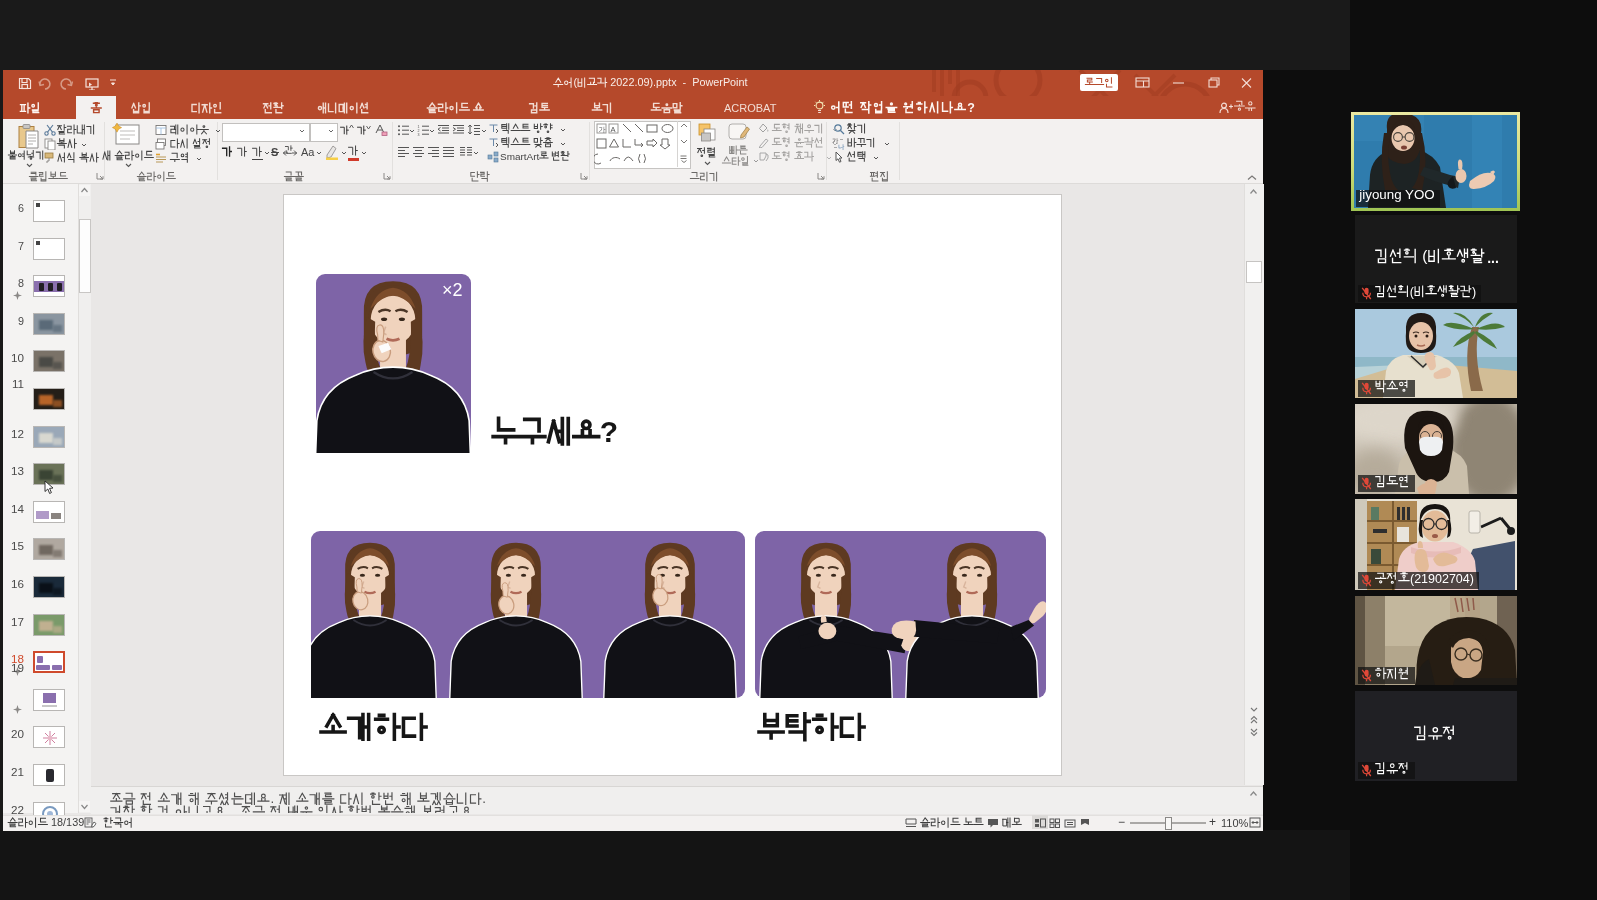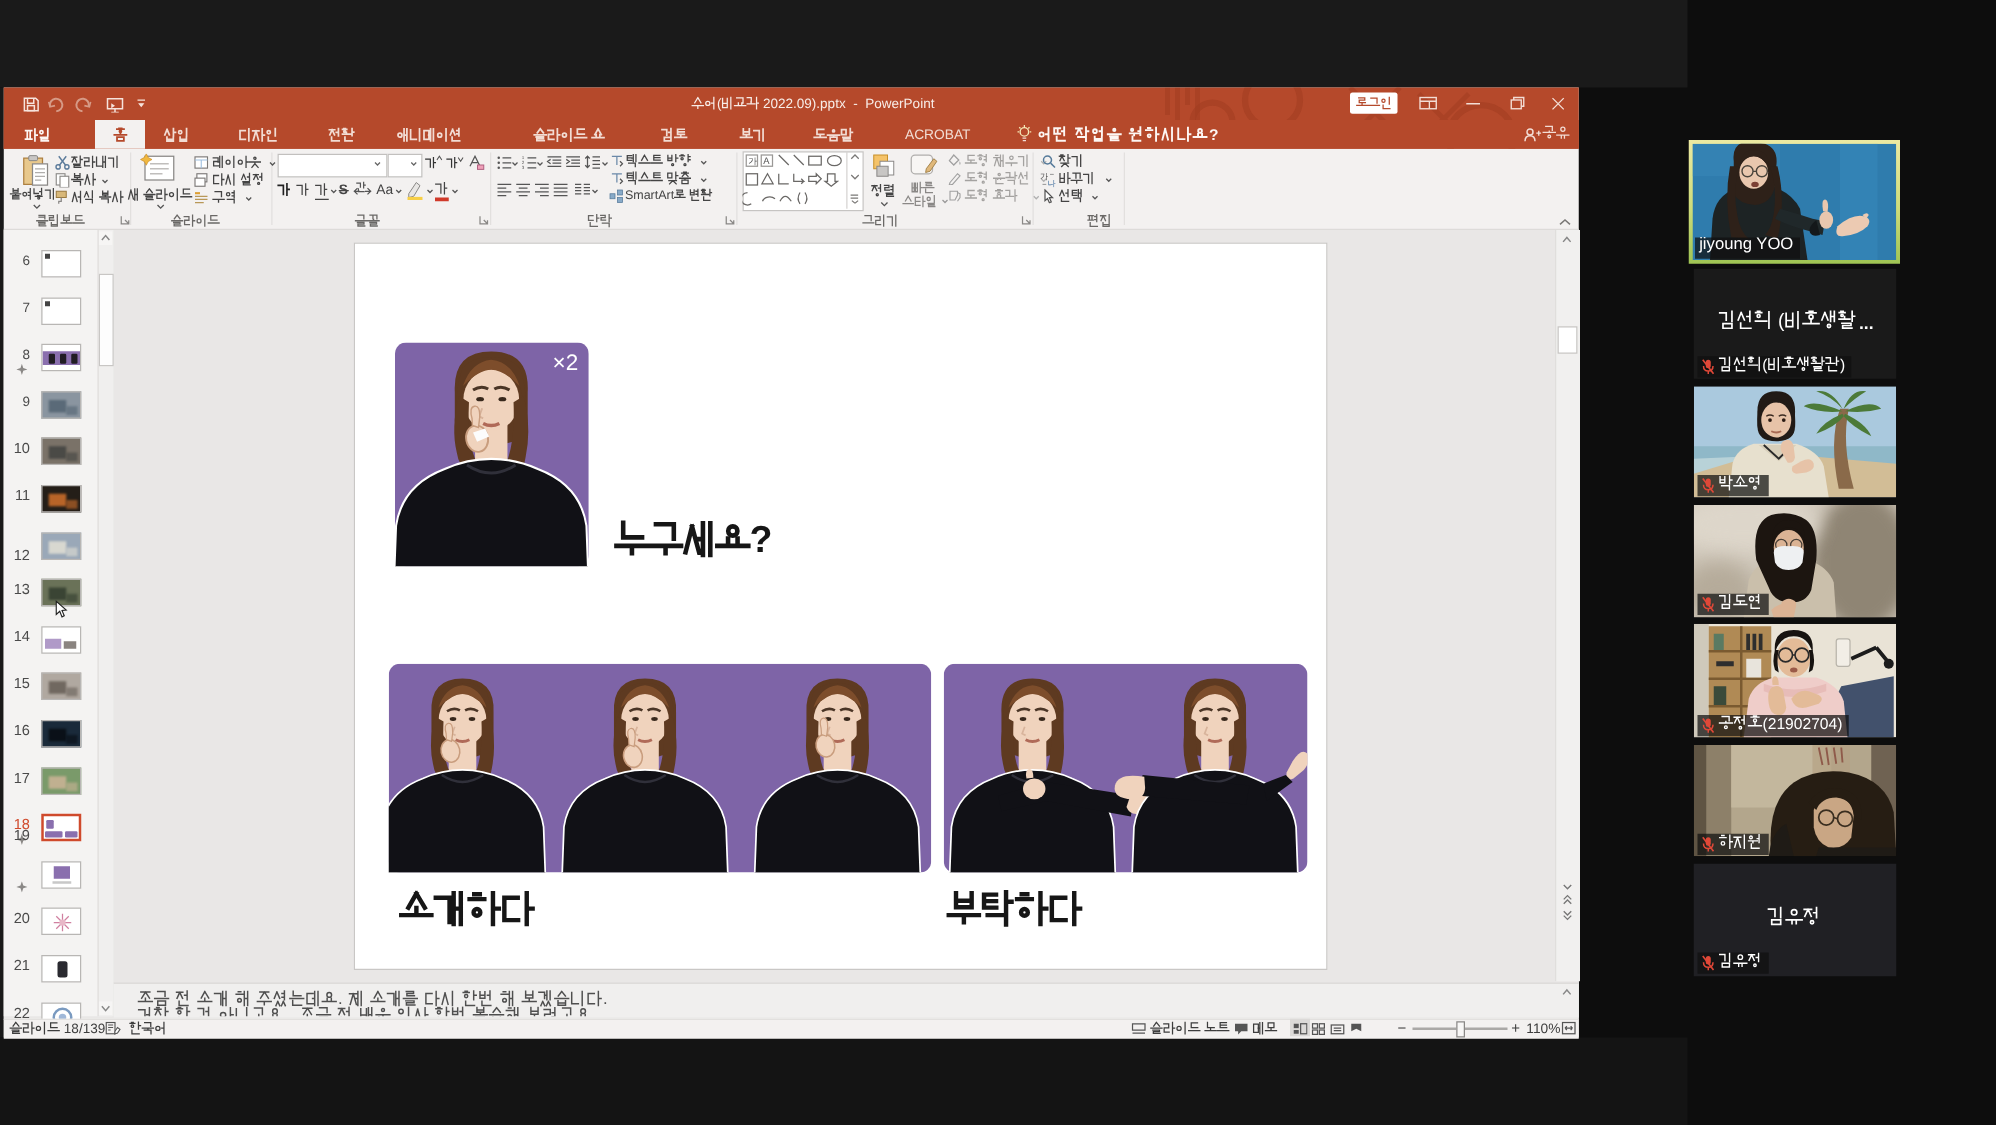--- a/index.html
+++ b/index.html
@@ -601,28 +601,28 @@
       <div style="position:absolute;left:5px;top:6px;width:14px;height:10px;background:#5a6a78;filter:blur(1px)"></div>
       <div style="position:absolute;right:2px;bottom:2px;width:9px;height:7px;background:#5a6a78;opacity:0.7;filter:blur(1px)"></div>
     </div>
 <div style="position:absolute;left:8.2px;top:282.0px;line-height:0"><svg width="13" height="14" viewBox="0 0 12.8 13.8" style="overflow:visible">
         <text xml:space="preserve" x="0.0" y="9.9" font-family="Liberation Sans, sans-serif" font-size="11.5" font-weight="normal" fill="#4a4a4a">10</text>
       </svg></div>
 <div style="position:absolute;left:30px;top:280px;width:32px;height:22px;background:#7a7268;border:1px solid #b8b6b4;box-sizing:border-box;overflow:hidden">
       <div style="position:absolute;left:5px;top:6px;width:14px;height:10px;background:#4a4a46;filter:blur(1px)"></div>
       <div style="position:absolute;right:2px;bottom:2px;width:9px;height:7px;background:#4a4a46;opacity:0.7;filter:blur(1px)"></div>
     </div>
-<div style="position:absolute;left:9.1px;top:320.0px;line-height:0"><svg width="12" height="14" viewBox="0 0 11.9 13.8" style="overflow:visible">
+<div style="position:absolute;left:9.1px;top:308px;line-height:0"><svg width="12" height="14" viewBox="0 0 11.9 13.8" style="overflow:visible">
         <text xml:space="preserve" x="0.0" y="9.9" font-family="Liberation Sans, sans-serif" font-size="11.5" font-weight="normal" fill="#4a4a4a">11</text>
       </svg></div>
 <div style="position:absolute;left:30px;top:318px;width:32px;height:22px;background:#241e18;border:1px solid #b8b6b4;box-sizing:border-box;overflow:hidden">
       <div style="position:absolute;left:5px;top:6px;width:14px;height:10px;background:#b86428;filter:blur(1px)"></div>
       <div style="position:absolute;right:2px;bottom:2px;width:9px;height:7px;background:#b86428;opacity:0.7;filter:blur(1px)"></div>
     </div>
-<div style="position:absolute;left:8.2px;top:368px;line-height:0"><svg width="13" height="14" viewBox="0 0 12.8 13.8" style="overflow:visible">
+<div style="position:absolute;left:8.2px;top:358.0px;line-height:0"><svg width="13" height="14" viewBox="0 0 12.8 13.8" style="overflow:visible">
         <text xml:space="preserve" x="0.0" y="9.9" font-family="Liberation Sans, sans-serif" font-size="11.5" font-weight="normal" fill="#4a4a4a">12</text>
       </svg></div>
 <div style="position:absolute;left:30px;top:356px;width:32px;height:22px;background:#9aa8b8;border:1px solid #b8b6b4;box-sizing:border-box;overflow:hidden">
       <div style="position:absolute;left:5px;top:6px;width:14px;height:10px;background:#d8d8d0;filter:blur(1px)"></div>
       <div style="position:absolute;right:2px;bottom:2px;width:9px;height:7px;background:#d8d8d0;opacity:0.7;filter:blur(1px)"></div>
     </div>
 <div style="position:absolute;left:8.2px;top:395.0px;line-height:0"><svg width="13" height="14" viewBox="0 0 12.8 13.8" style="overflow:visible">
         <text xml:space="preserve" x="0.0" y="9.9" font-family="Liberation Sans, sans-serif" font-size="11.5" font-weight="normal" fill="#4a4a4a">13</text>
       </svg></div>
 <div style="position:absolute;left:30px;top:393px;width:32px;height:22px;background:#6a7258;border:1px solid #b8b6b4;box-sizing:border-box;overflow:hidden">

